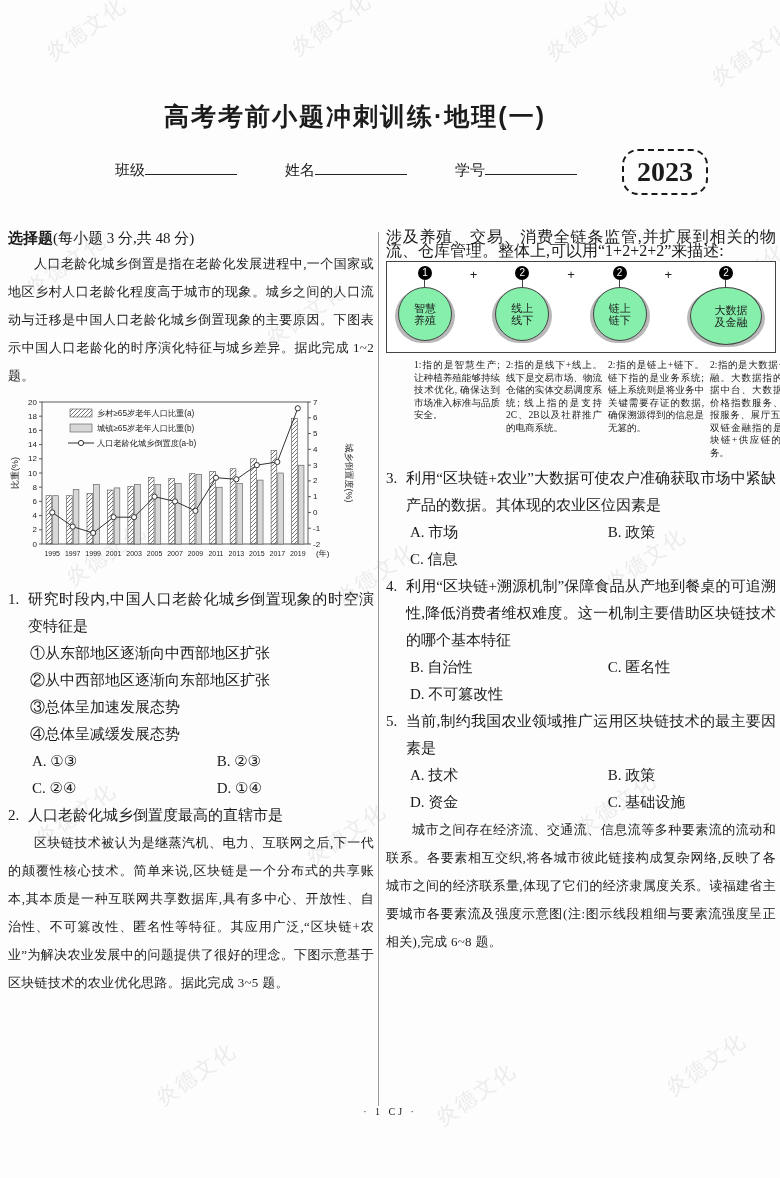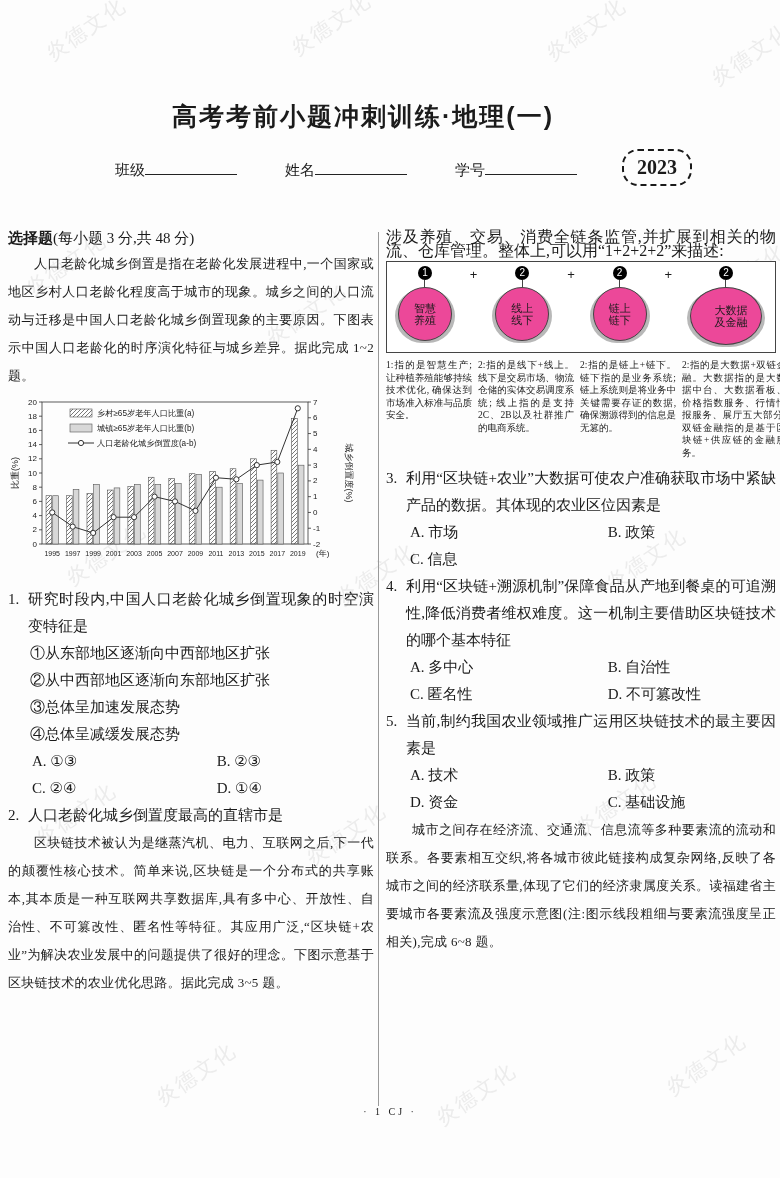--- a/index.html
+++ b/index.html
@@ -2,25 +2,25 @@
 <html><head>
 <meta charset="utf-8">
 <style>
   html,body{margin:0;padding:0;background:#fff;}
   #page{position:relative;width:780px;height:1178px;background:#fdfdfd;overflow:hidden;
         font-family:"Liberation Serif",serif;color:#1b1b1b;}
   .wm{position:absolute;font-family:"Liberation Sans",sans-serif;font-size:21px;color:#ececec;
       transform:rotate(-35deg);letter-spacing:2px;white-space:nowrap;z-index:0;user-select:none;}
   .layer{position:absolute;z-index:1;}
   .header-title{top:100px;left:0;width:710px;text-align:center;font-size:25px;font-weight:bold;
-      font-family:"Liberation Sans",sans-serif;letter-spacing:2px;margin-left:8px;}
+      font-family:"Liberation Sans",sans-serif;letter-spacing:2px;}
   .form-row{top:160px;left:115px;display:flex;gap:48px;font-size:15px;}
   .form-field .blank{display:inline-block;width:92px;height:14px;border-bottom:1px solid #222;}
   .badge-2023{top:149px;left:622px;border:2px dashed #1a1a1a;border-radius:16px;padding:5px 13px;
-      font-size:20px;font-weight:bold;font-family:"Liberation Serif",serif;}
+      font-size:28px;font-weight:bold;font-family:"Liberation Serif",serif;}
   .col-divider{left:378px;top:232px;width:1px;height:874px;background:#9a9a9a;}
   .col-left{left:8px;top:226px;width:366px;}
   .col-right{left:386px;top:230px;width:390px;}
   .section-head{font-size:15px;line-height:24px;}
   .section-head b{font-size:15px;}
   .para{font-size:13px;line-height:28px;text-indent:2em;text-align:justify;letter-spacing:0.3px;}
   .q{font-size:15px;line-height:27px;}
   .q-row{display:flex;}
   .qnum{width:20px;flex:none;}
   .qbody{flex:1;text-align:justify;}
@@ -29,25 +29,25 @@
   .chart-wrap{margin:4px 0 2px 0;}
   .small-lead{font-size:16px;line-height:13.5px;text-align:justify;margin-bottom:4px;}
   .diagram-box{border:1px solid #444;height:92px;display:flex;align-items:flex-start;
       justify-content:space-around;padding:4px 4px 0 2px;box-sizing:border-box;background:#fff;}
   .dg-unit{display:flex;flex-direction:column;align-items:center;}
   .dg-badge{width:14px;height:14px;border-radius:50%;background:#000;color:#fff;font-size:10px;
       line-height:14px;text-align:center;font-family:"Liberation Sans",sans-serif;}
   .dg-conn{width:1px;height:7px;background:#444;}
   .dg-circle{width:52px;height:52px;border:1px solid #444;border-radius:50%;display:flex;
       flex-direction:column;align-items:center;justify-content:center;font-size:11px;line-height:12.5px;
-      box-shadow:-3px 2px 0 #b8b8b8,3px 2px 0 #b8b8b8;background:#ec4899;text-align:center;}
+      box-shadow:-3px 2px 0 #b8b8b8,3px 2px 0 #b8b8b8;background:#86efac;text-align:center;}
   .dg-circle.wide{width:60px;height:56px;padding-left:10px;}
   .dg-plus{font-size:13px;margin-top:1px;font-family:"Liberation Sans",sans-serif;}
   .notes-row{display:flex;gap:6px;margin-top:6px;font-size:9.5px;line-height:12.5px;text-align:justify;}
-  .note1{width:86px;flex:none;} .note2{width:96px;flex:none;}
+  .note1{width:86px;flex:none;margin-left:28px;} .note2{width:96px;flex:none;}
   .note3{width:96px;flex:none;} .note4{width:104px;flex:none;}
   .footer{top:1106px;left:0;width:780px;text-align:center;font-size:10px;letter-spacing:3px;}
   svg text{font-family:"Liberation Sans",sans-serif;fill:#222;}
 </style>
 </head>
 <body>
 
 <div id="page">
   <div id="wm-layer">
       <div class="wm" style="left: 40px; top: 15px;">炎德文化</div>
@@ -300,21 +300,20 @@
       </div>
     </div>
 
     <div class="q">
       <div class="q-row">
         <div class="qnum">4.</div>
         <div class="qbody">利用“区块链+溯源机制”保障食品从产地到餐桌的可追溯性,降低消费者维权难度。这一机制主要借助区块链技术的哪个基本特征</div>
       </div>
       <div style="padding-left:20px;">
         <div class="opts">
-          <div>A. 多中心</div>
           <div>B. 自治性</div>
           <div>C. 匿名性</div>
           <div>D. 不可篡改性</div>
         </div>
       </div>
     </div>
 
     <div class="q">
       <div class="q-row">
         <div class="qnum">5.</div>

